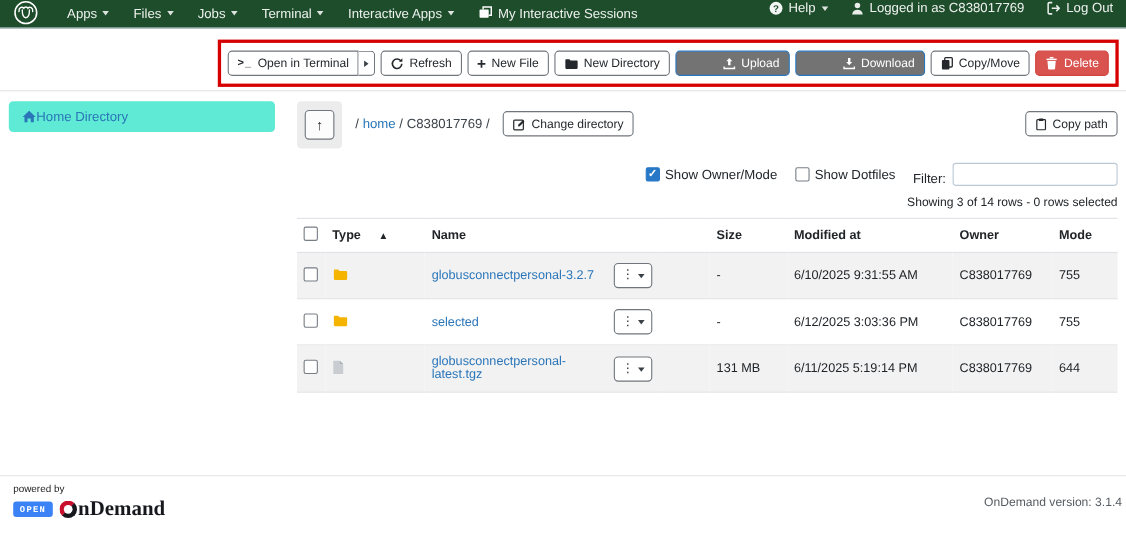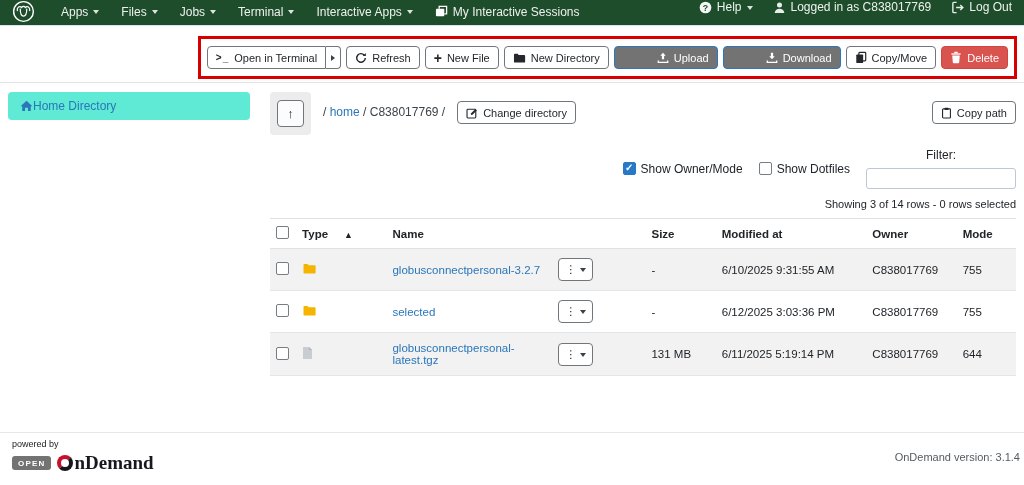--- a/index.html
+++ b/index.html
@@ -59,38 +59,38 @@
   .breadcrumb { font-size:12px; color:#3c4349; margin-top:13px; white-space:nowrap; }
   .breadcrumb a { color:#2a76b9; text-decoration:none; cursor:pointer; }
   .path-row .btn-mid { margin-top:9px; }
   .spacer { flex:1 1 auto; }
   
   .controls-row { display:flex; justify-content:flex-end; align-items:center; gap:16px; font-size:12px; margin-top:13px; }
   .check-wrap { display:flex; align-items:center; gap:5px; }
   .cb { width:13px; height:13px; border:1px solid #767d84; border-radius:2px; background:#fff; appearance:none; cursor:pointer; position:relative; flex:0 0 auto; }
   .cb:checked { background:#2878c8; border-color:#2878c8; }
   .cb:checked::after { content:"✓"; position:absolute; color:#fff; font-size:10px; font-weight:bold; left:1.5px; top:-1px; }
-  .filter-wrap { display:flex; align-items:center; gap:6px;flex-direction:column; }
+  .filter-wrap { display:flex; align-items:flex-end; gap:6px; }
   .filter-input { width:150px; height:21px; border:1px solid #bcc8d4; border-radius:3px; font-size:11px; padding:0 5px; }
   .status-row { text-align:right; font-size:11px; color:#212529; margin:9px 0 8px; }
   
   table { width:100%; border-collapse:collapse; font-size:11.5px; table-layout:fixed; }
   thead th { border-top:1px solid #dee2e6; border-bottom:1px solid #dee2e6; text-align:left; font-weight:bold; padding:7px 6px; cursor:pointer; }
   tbody td { padding:9px 6px; border-bottom:1px solid #e3e6e9; vertical-align:middle; }
   tbody tr:nth-child(odd) { background:#f2f2f2; }
   td a.file-link { color:#2a76b9; text-decoration:none; cursor:pointer; }
   .sort-arrow { font-size:9px; margin-left:16px; color:#212529; }
   .btn-dd { height:23px; padding:0 6px; gap:4px; font-size:11px; justify-content:center; background:#fff; }
   .dots { font-size:11px; line-height:1; }
   .name-cell-inner { display:flex; align-items:center; justify-content:space-between; gap:8px; }
   
   .footer { margin-top:auto; flex:0 0 auto; border-top:1px solid #e7e7e7; padding:6px 4px 11px 12px; display:flex; align-items:center; justify-content:space-between; }
   .powered-by { font-size:9px; color:#222; margin-bottom:3px; }
   .logo-row { display:flex; align-items:center; gap:6px; }
-  .open-badge { background:#737373; color:#fff; font-size:8px; font-weight:bold; letter-spacing:1.2px; padding:2.5px 6px; border-radius:3px; }
+  .open-badge { background:#3b82f6; color:#fff; font-size:8px; font-weight:bold; letter-spacing:1.2px; padding:2.5px 6px; border-radius:3px;font-family:Liberation Mono, monospace; }
   .ondemand-text { font-family:"Liberation Serif", serif; font-weight:bold; font-size:19px; color:#16181d; display:flex; align-items:center; }
   .logo-o { width:16px; height:16px; border-radius:50%; border:4px solid #16181d; border-left-color:#c8102e; border-top-color:#c8102e; display:inline-block; margin-right:1px; }
   .version-text { font-size:11px; color:#555b60; }
 </style>
 </head>
 <body>
 
 <nav class="navbar">
   <div class="nav-left">
     <span class="brand">

